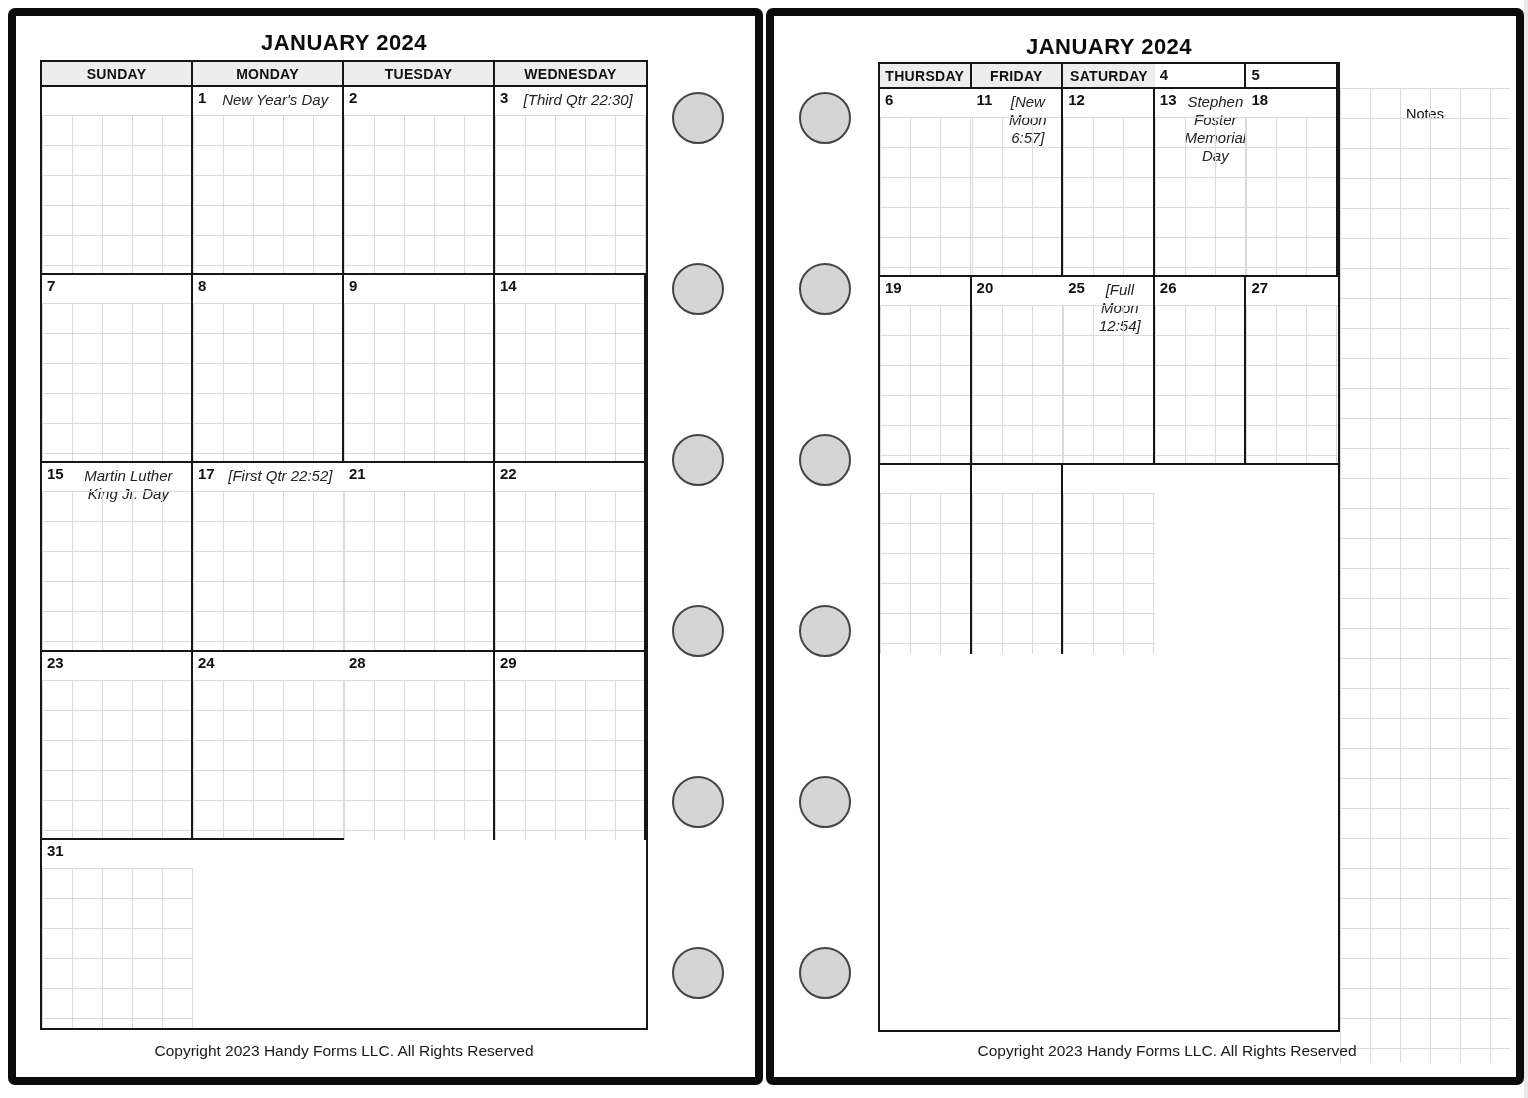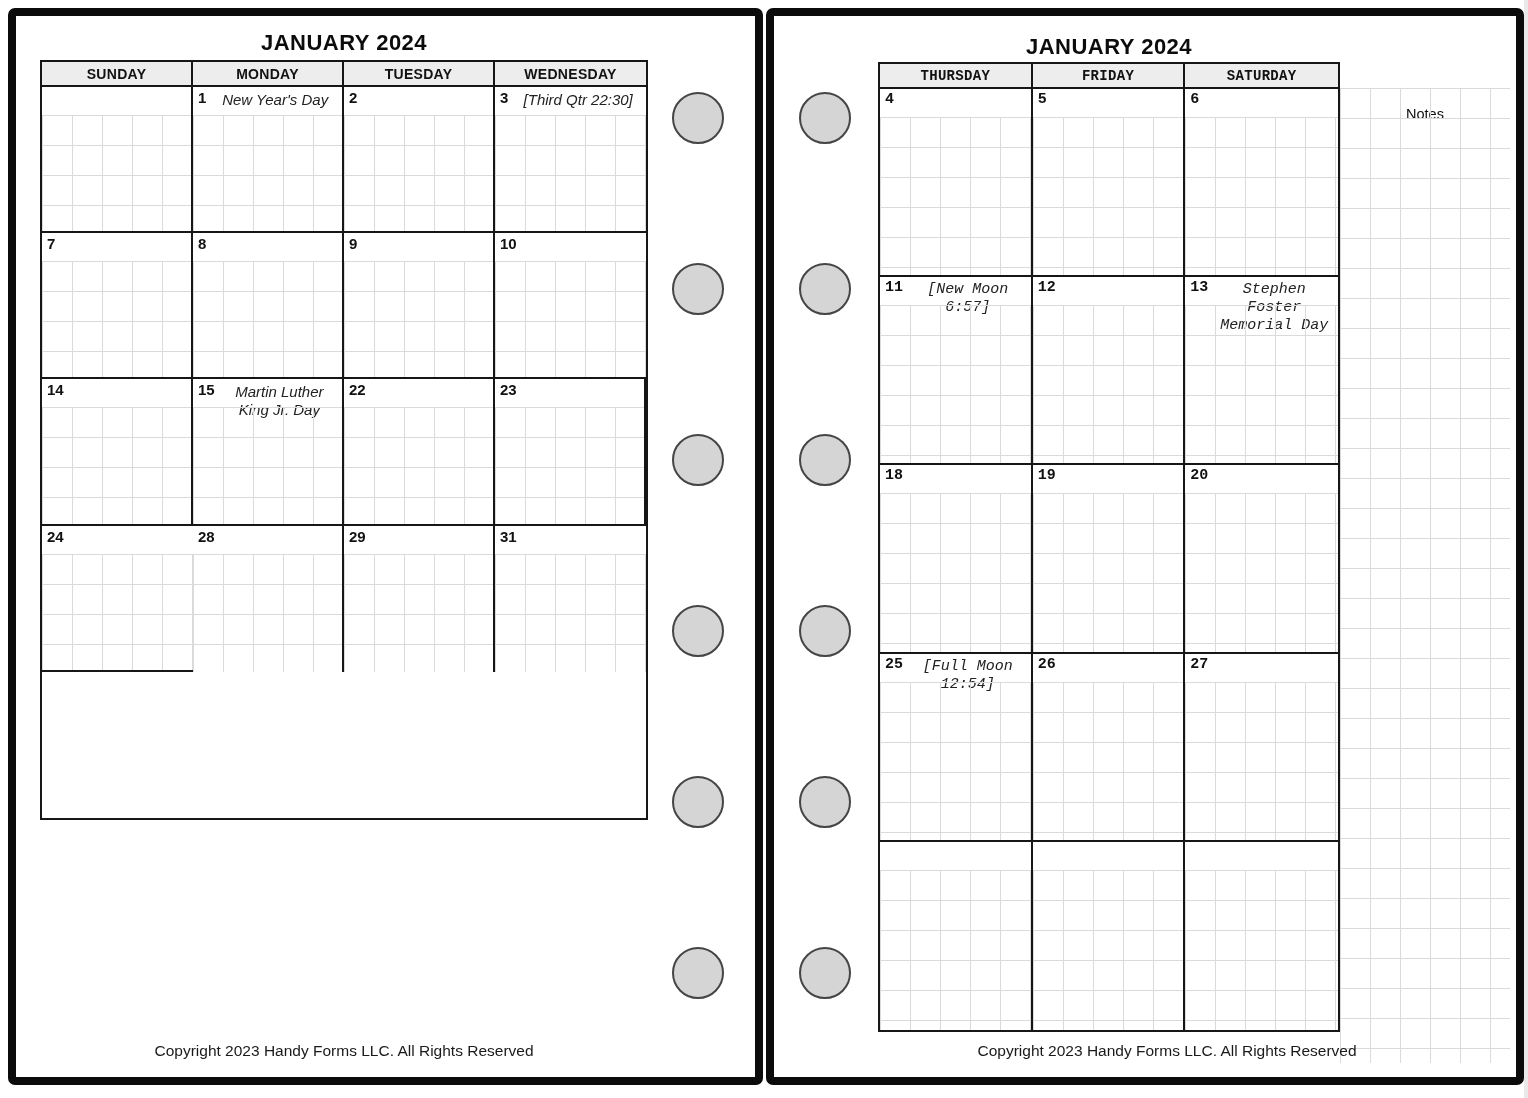--- a/index.html
+++ b/index.html
@@ -31,21 +31,21 @@
     font-weight:bold; font-size:22px; letter-spacing:.5px; color:#0c0c0c;
   }
   .t-left  { left:24px;  top:14px; width:608px; }
   .t-right { left:104px; top:18px; width:462px; }
 
   .cal-table {
     position:absolute; display:grid;
     grid-template-rows:25px repeat(5, 1fr);
     border:2px solid #161616; background:#fff;
   }
-  .ct-left  { left:24px;  top:44px; width:608px; height:760px; }
+  .ct-left  { left:24px;  top:44px; width:608px; height:970px; }
   .ct-right { left:104px; top:46px; width:462px; height:970px; }
 
   .th {
     background:#ededed;
     border-right:2px solid #161616; border-bottom:2px solid #161616;
     font-weight:bold; font-size:14px;
     display:flex; align-items:center; justify-content:center;
     letter-spacing:.3px;
   }
   .th.last-col { border-right:none; }
@@ -142,38 +142,45 @@
         </div>
         <div class="cell-grid"></div>
       </div>
       <div class="day-cell">
         <div class="cell-head">
           <span class="date">9</span>
           <span class="note"></span>
         </div>
         <div class="cell-grid"></div>
       </div>
-      <div class="day-cell last-col">
-        <div class="cell-head">
-          <span class="date">10</span>
-          <span class="note"></span>
-        </div>
-        <div class="cell-grid"></div>
-      </div>
       <div class="day-cell">
         <div class="cell-head">
           <span class="date">14</span>
           <span class="note"></span>
         </div>
         <div class="cell-grid"></div>
       </div>
       <div class="day-cell">
         <div class="cell-head">
           <span class="date">15</span>
           <span class="note">Martin Luther King Jr. Day</span>
+        </div>
+        <div class="cell-grid"></div>
+      </div>
+      <div class="day-cell last-col">
+        <div class="cell-head">
+          <span class="date">17</span>
+          <span class="note">[First Qtr 22:52]</span>
+        </div>
+        <div class="cell-grid"></div>
+      </div>
+      <div class="day-cell">
+        <div class="cell-head">
+          <span class="date">21</span>
+          <span class="note"></span>
         </div>
         <div class="cell-grid"></div>
       </div>
       <div class="day-cell">
         <div class="cell-head">
           <span class="date">22</span>
           <span class="note"></span>
         </div>
         <div class="cell-grid"></div>
       </div>
@@ -217,21 +224,21 @@
   <div class="hole hl h1"></div>
   <div class="hole hl h2"></div>
   <div class="hole hl h3"></div>
   <div class="hole hl h4"></div>
   <div class="hole hl h5"></div>
   <div class="hole hl h6"></div>
 </div>
 
 <div class="page" id="page-right">
   <div class="title t-right">JANUARY 2024</div>
-  <div class="cal-table ct-right" style="grid-template-columns: repeat(3, 1fr); font-family: Liberation Mono, monospace;">
+  <div class="cal-table ct-right" style="grid-template-columns: repeat(5, 1fr);">
       <div class="th">THURSDAY</div>
       <div class="th">FRIDAY</div>
       <div class="th last-col">SATURDAY</div>
       <div class="day-cell">
         <div class="cell-head">
           <span class="date">4</span>
           <span class="note"></span>
         </div>
         <div class="cell-grid"></div>
       </div>

